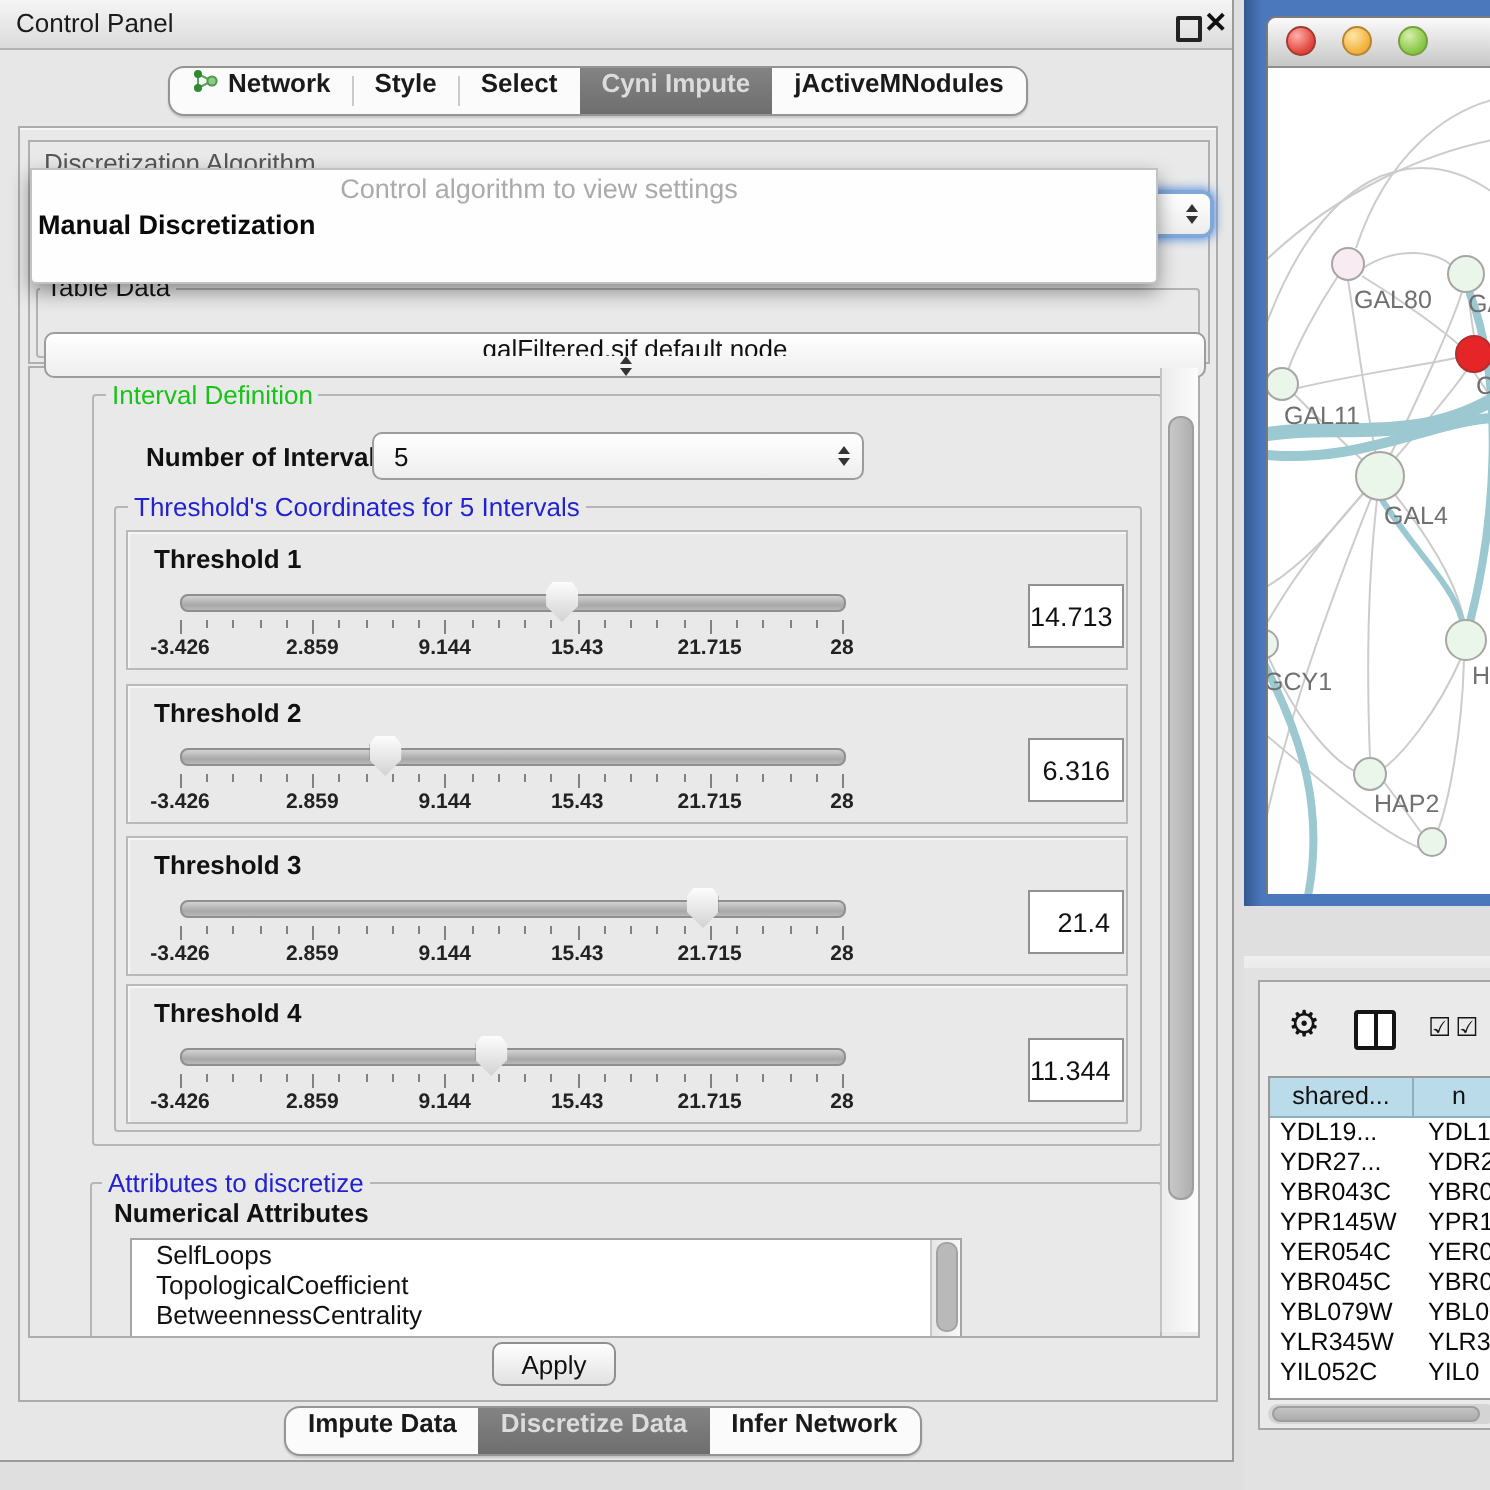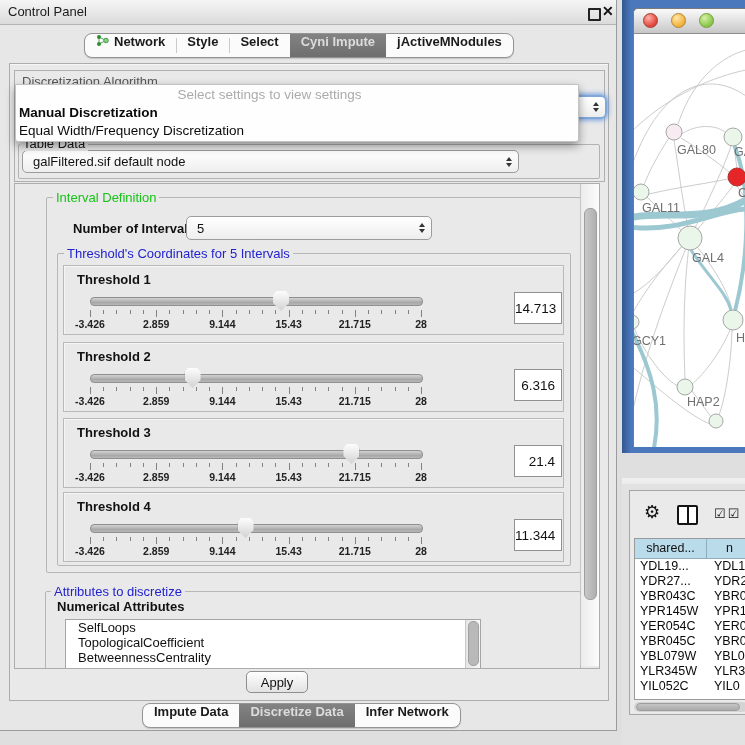--- a/index.html
+++ b/index.html
@@ -32,21 +32,21 @@
   .td-group{position:absolute;left:18px;top:144px;width:580px;height:33px;border:1px solid #B3B3B3;border-radius:2px;}
   .td-label{position:absolute;left:20px;top:136px;font-size:13px;color:#161616;background:#E9E9E9;padding:0 3px;z-index:6;}
 
   .combo{position:absolute;background:linear-gradient(#FFFFFF,#EEEEEE);border:1px solid #9C9C9C;
          border-radius:5px;font-size:13px;color:#111;display:flex;align-items:center;box-sizing:border-box;}
   .combo .ctext{padding-left:10px;flex:1;white-space:nowrap;overflow:hidden;}
   .stepper{display:flex;flex-direction:column;align-items:center;justify-content:center;gap:2px;width:18px;}
   .arr{width:0;height:0;border-left:3.5px solid transparent;border-right:3.5px solid transparent;}
   .arr.up{border-bottom:4px solid #333;}
   .arr.dn{border-top:4px solid #333;}
-  #tableDataCombo{left:22px;top:150px;width:497px;height:23px;z-index:2;}
+  #tableDataCombo{left:22px;top:166px;width:581px;height:23px;z-index:2;flex-direction:column;}
 
   .popup{position:absolute;left:15px;top:84px;width:562px;height:56px;background:#FEFEFE;
          border:1px solid #C2C2C2;border-radius:0 0 3px 3px;box-shadow:0 4px 10px rgba(0,0,0,.4);
          z-index:40;font-size:13.5px;}
   .popup .ph{height:19px;line-height:20px;color:#ABABAB;text-align:center;padding-right:55px;}
   .popup .it{height:18px;line-height:18px;padding-left:3px;color:#0A0A0A;white-space:nowrap;}
   .popup .it.b{font-weight:bold;}
   .focusCombo{position:absolute;left:544px;top:95px;width:63px;height:24px;box-sizing:border-box;
               background:linear-gradient(#FFF,#EDEDED);border:2px solid #7FA8D9;border-radius:6px;
               box-shadow:0 0 5px 1px rgba(100,150,220,.95);z-index:30;display:flex;justify-content:flex-end;align-items:center;}
@@ -191,23 +191,22 @@
     </div>
 
     <div class="focusCombo">
       <span class="stepper">
           <span class="arr up"></span>
           <span class="arr dn"></span>
         </span>
     </div>
 
     <div class="popup">
-      <div class="ph">Select settings to view settings</div>
+      <div class="ph">Control algorithm to view settings</div>
       <div class="it b">Manual Discretization</div>
-      <div class="it">Equal Width/Frequency Discretization</div>
     </div>
 
     <div class="scrollpane" id="sp">
       <div class="groupbox" id="intervalBox"></div>
       <span class="gtitle green" id="intervalTitle">Interval Definition</span>
       <span class="bold13" id="numLabel">Number of Intervals</span>
       <div class="combo" id="numIntervalsCombo">
         <span class="ctext">5</span>
         <span class="stepper">
             <span class="arr up"></span>

